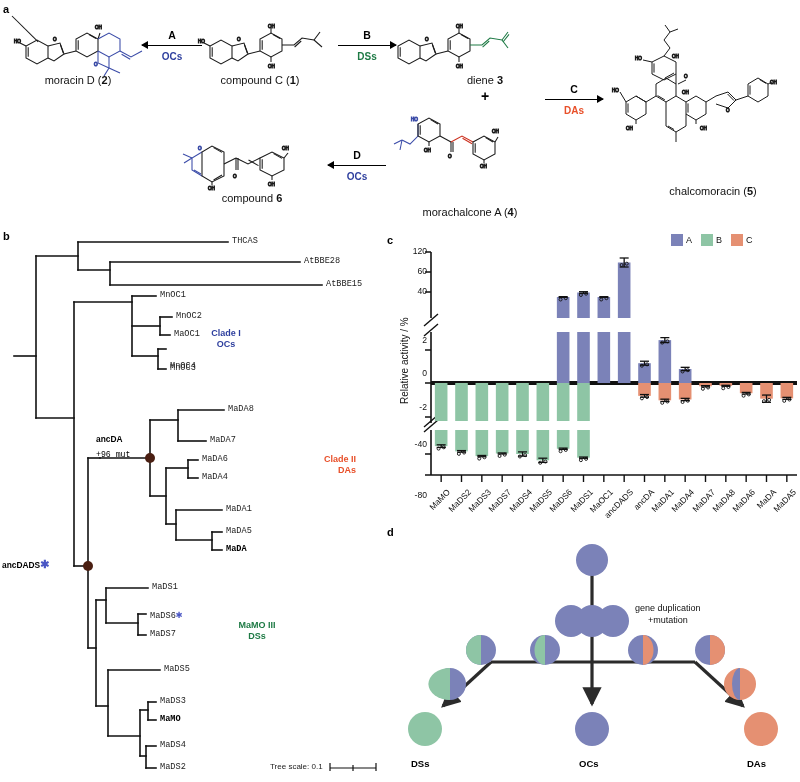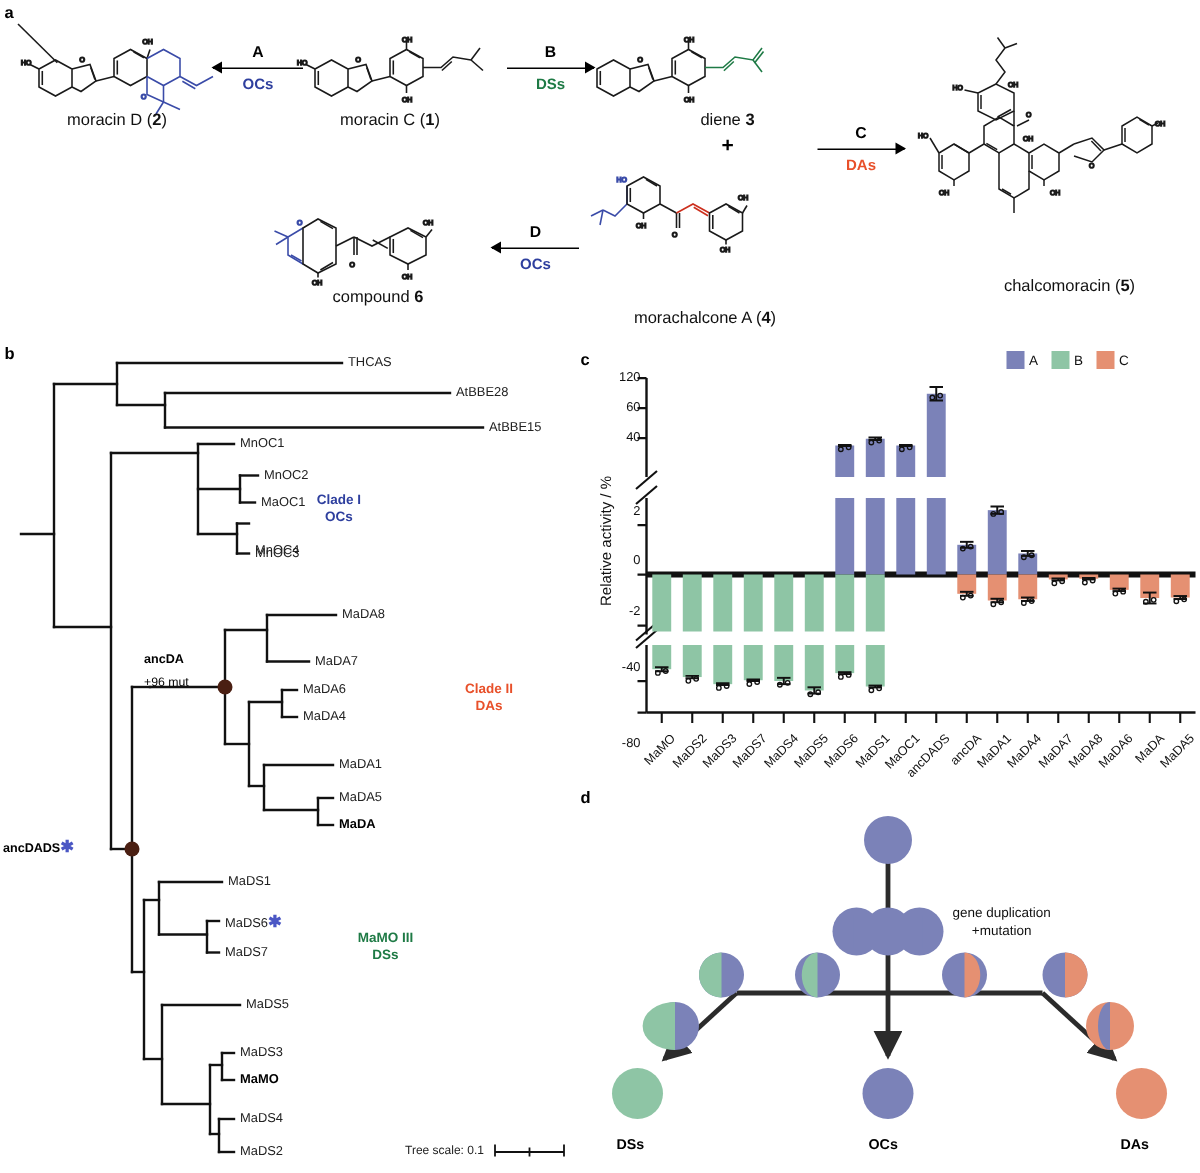--- a/index.html
+++ b/index.html
@@ -45,32 +45,32 @@
   .plus { position:absolute; font-size:14px; font-weight:bold; color:#000; }
 
   svg.mol { position:absolute; overflow:visible; }
   svg.mol text { font-family:"Liberation Sans", sans-serif; font-size:4.6px; fill:#1a1a1a; }
 
   
   #panel-b { position:absolute; left:0; top:228px; width:390px; height:554px; }
   #panel-b svg { position:absolute; left:0; top:0; }
   .tree-tip {
     position:absolute; font-size:8.6px; color:#222; white-space:nowrap;
-    font-family:Liberation Sans, sans-serif;
+    font-family:Liberation Mono, monospace;
   }
   .tree-tip.bold { font-weight:bold; color:#000; }
   .clade-label {
     position:absolute; font-size:9px; font-weight:bold; text-align:center;
     line-height:11px; white-space:nowrap;
   }
   .clade-1 { color:#2e3f9e; }
   .clade-2 { color:#e8502a; }
   .clade-3 { color:#1e7a45; }
   .node-label { position:absolute; font-size:8.4px; font-weight:bold; color:#000; white-space:nowrap; }
-  .node-sub  { position:absolute; font-size:8.2px; color:#000; white-space:nowrap; }
+  .node-sub  { position:absolute; font-size:8.2px; color:#000; white-space:nowrap;font-family:Liberation Mono, monospace; }
   .ast { color:#4a56c4; font-size:11px; font-weight:bold; }
   .treescale { position:absolute; font-size:8px; color:#222; white-space:nowrap; }
 
   
   #panel-c { position:absolute; left:385px; top:232px; width:415px; height:280px; }
   .ylabel-c {
     position:absolute;
     transform: rotate(-90deg);
     transform-origin: left top;
     font-size:10px; color:#111; white-space:nowrap;
@@ -156,21 +156,21 @@
       <line x1="75" y1="17" x2="75" y2="12"></line>
       <text x="72" y="52" font-size="4.4">OH</text>
       <line x1="75" y1="41" x2="75" y2="46"></line>
       <path d="M86,29 L98,29 L106,22 L118,24"></path>
       <line x1="98.6" y1="31" x2="105.2" y2="25"></line>
       <line x1="118" y1="24" x2="124" y2="16"></line>
       <line x1="118" y1="24" x2="126" y2="31"></line>
     </g>
   </svg>
   <div class="scheme-label" style="left:200px; top:74px; width:120px;">
-    <span>moracin C (</span><b>1</b><span>)</span>
+    <span>compound C (</span><b>1</b><span>)</span>
   </div>
 
   <div class="rxn" style="left:338px; top:30px; width:58px;">
     <div class="letter">B</div>
     <div class="arrowline">
         <span class="bar"></span>
         <span class="head r"></span>
       </div>
     <div class="enz green">DSs</div>
   </div>
@@ -455,21 +455,21 @@
   <span class="tree-tip" style="left:164px; top:436px;">MaDS5</span>
   <span class="tree-tip" style="left:160px; top:468px;">MaDS3</span>
   <span class="tree-tip bold" style="left:160px; top:486px;">MaMO</span>
   <span class="tree-tip" style="left:160px; top:512px;">MaDS4</span>
   <span class="tree-tip" style="left:160px; top:534px;">MaDS2</span>
 
   <div class="clade-label clade-1" style="left:196px; top:100px; width:60px;">
     <div>Clade I</div>
     <div>OCs</div>
   </div>
-  <div class="clade-label clade-2" style="left:296px; top:226px; width:60px;">
+  <div class="clade-label clade-2" style="left:296px; top:226px; width:60px;text-align:right;">
     <div>Clade II</div>
     <div>DAs</div>
   </div>
   <div class="clade-label clade-3" style="left:224px; top:392px; width:66px;">
     <div>MaMO III</div>
     <div>DSs</div>
   </div>
 
   <span class="node-label" style="left:96px; top:206px;">ancDA</span>
   <span class="node-sub" style="left:96px; top:222px;">+96 mut</span>

